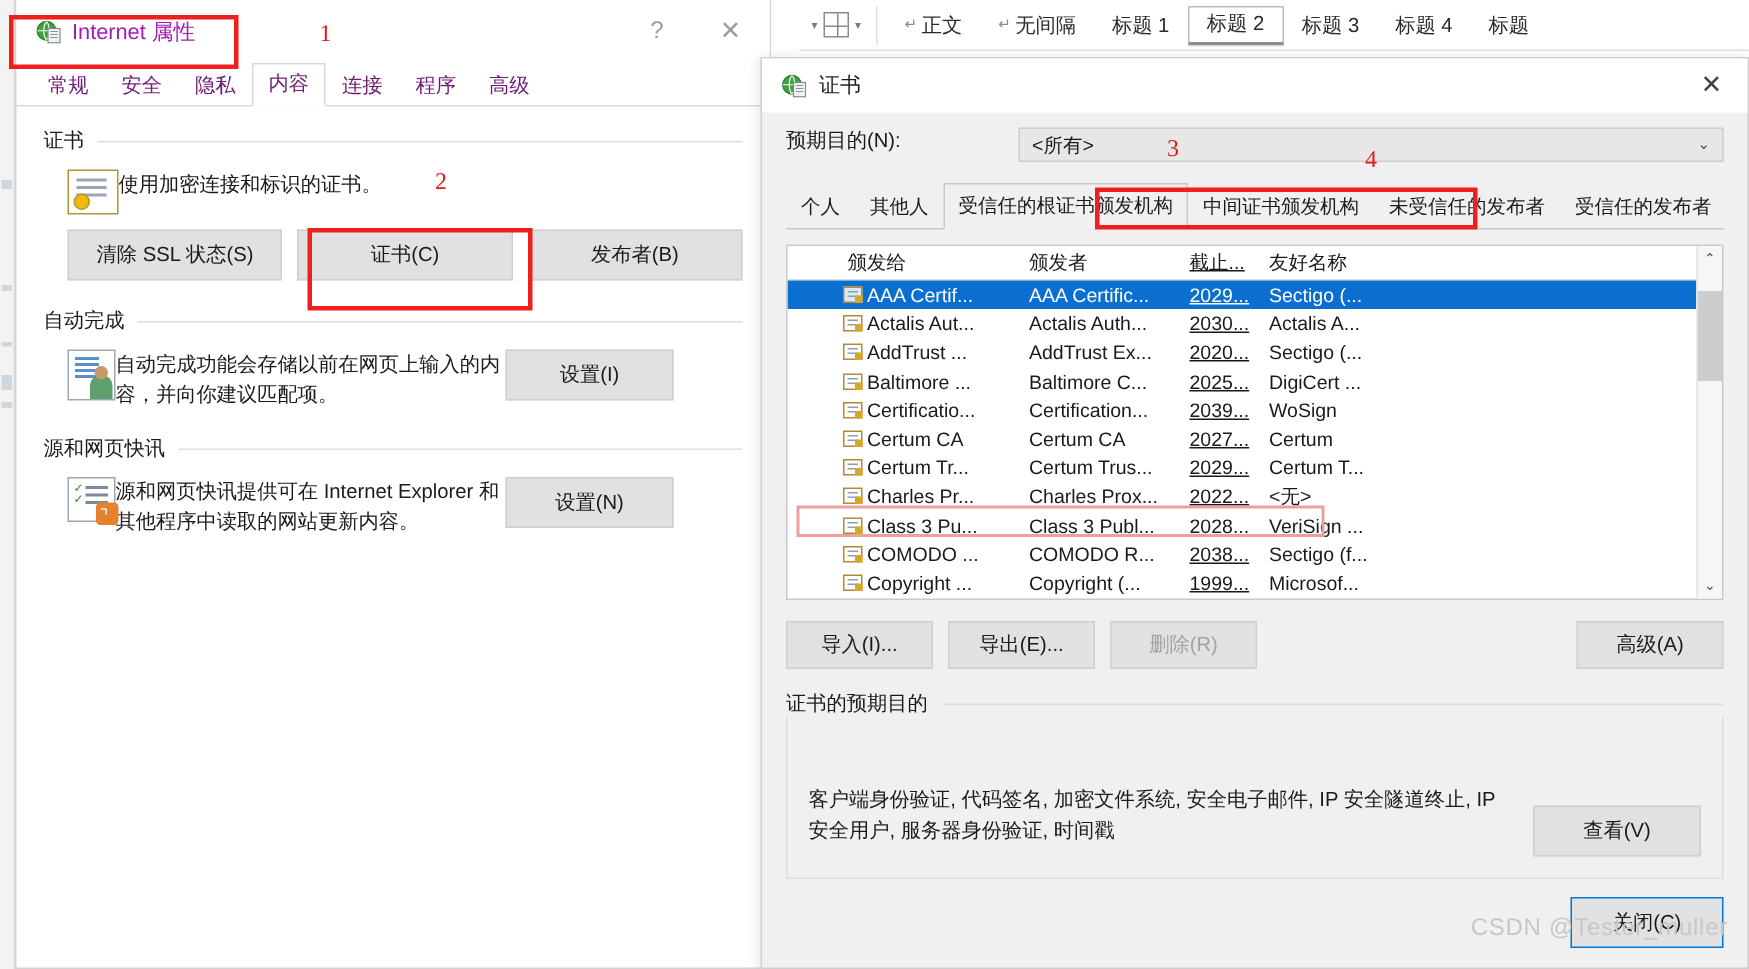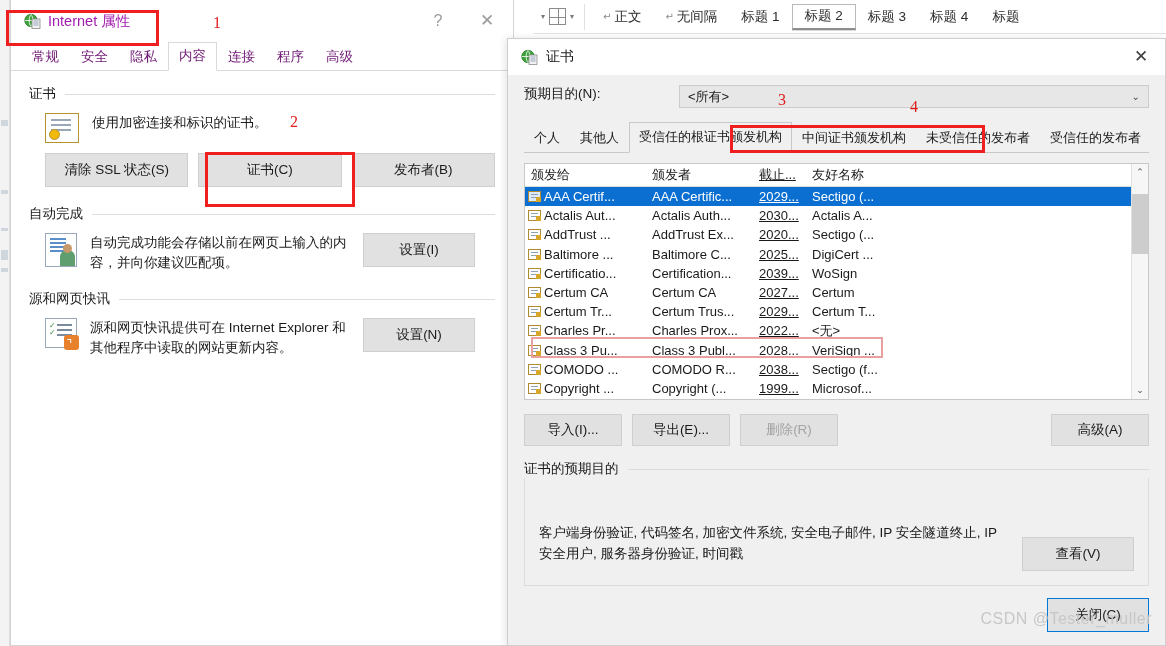--- a/index.html
+++ b/index.html
@@ -71,21 +71,21 @@
   }
   .ie-tab.active {
     background: #ffffff; border-color: #d9d9d9; border-bottom: 1px solid #ffffff;
   }
 
   .ie-body { padding: 14px 18px 0 18px; }
   .grp { margin-bottom: 8px; }
   .grp-head { display: flex; align-items: center; gap: 9px; margin-bottom: 10px; }
   .grp-title { font-size: 13.5px; color: #1a1a1a; white-space: nowrap; }
   .grp-rule { flex: 1; height: 1px; background: #dedede; }
-  .grp-row { display: flex; align-items: flex-start; gap: 13px; padding-left: 16px; }
+  .grp-row { display: flex; align-items: flex-start; padding-left: 16px; }
   .grp-text { font-size: 13.5px; color: #1a1a1a; line-height: 1.45; flex: 1; }
 
   .btn {
     background: #e1e1e1; border: 1px solid #d0cfcf; color: #1a1a1a;
     font-size: 13.5px; font-family: inherit; text-align: center;
     padding: 7px 4px; min-width: 112px; cursor: default;
   }
   .btn:disabled, .btn.disabled { color: #a3a3a3; }
   .btnrow { display: flex; gap: 10px; padding-left: 16px; margin-top: 10px; }
   .btnrow .btn { flex: 1; }
@@ -171,21 +171,21 @@
 
   .listwrap {
     margin-top: 10px; height: 237px; background: #ffffff; border: 1px solid #c8c8c8;
     display: flex; position: relative; overflow: hidden;
   }
   .listmain { flex: 1; overflow: hidden; }
   .list-head { display: flex; border-bottom: 1px solid #dcdcdc; height: 23px; align-items: center; }
   .list-head div {
     font-size: 13px; color: #1a1a1a; padding-left: 6px; white-space: nowrap; overflow: hidden;
   }
-  .col-a { width: 121px; } .col-b { width: 107px; } .col-c { width: 53px; text-decoration: underline; } .col-d { width: 120px; }
+  .col-a { width: 121px; margin-left: 34px; } .col-b { width: 107px; } .col-c { width: 53px; text-decoration: underline; } .col-d { width: 120px; }
   .row { display: flex; align-items: center; height: 19.2px; }
   .row.sel { background: #0b6fd1; }
   .row.sel .cell { color: #ffffff; }
   .row .cell {
     font-size: 13px; color: #1a1a1a; white-space: nowrap; overflow: hidden; padding-left: 6px;
   }
   .row .cell.first { display: flex; align-items: center; gap: 3px; padding-left: 3px; }
   .mini-cert {
     width: 13px; height: 11px; flex: none; position: relative;
     background: #ffffff; border: 1px solid #b08b2e;

